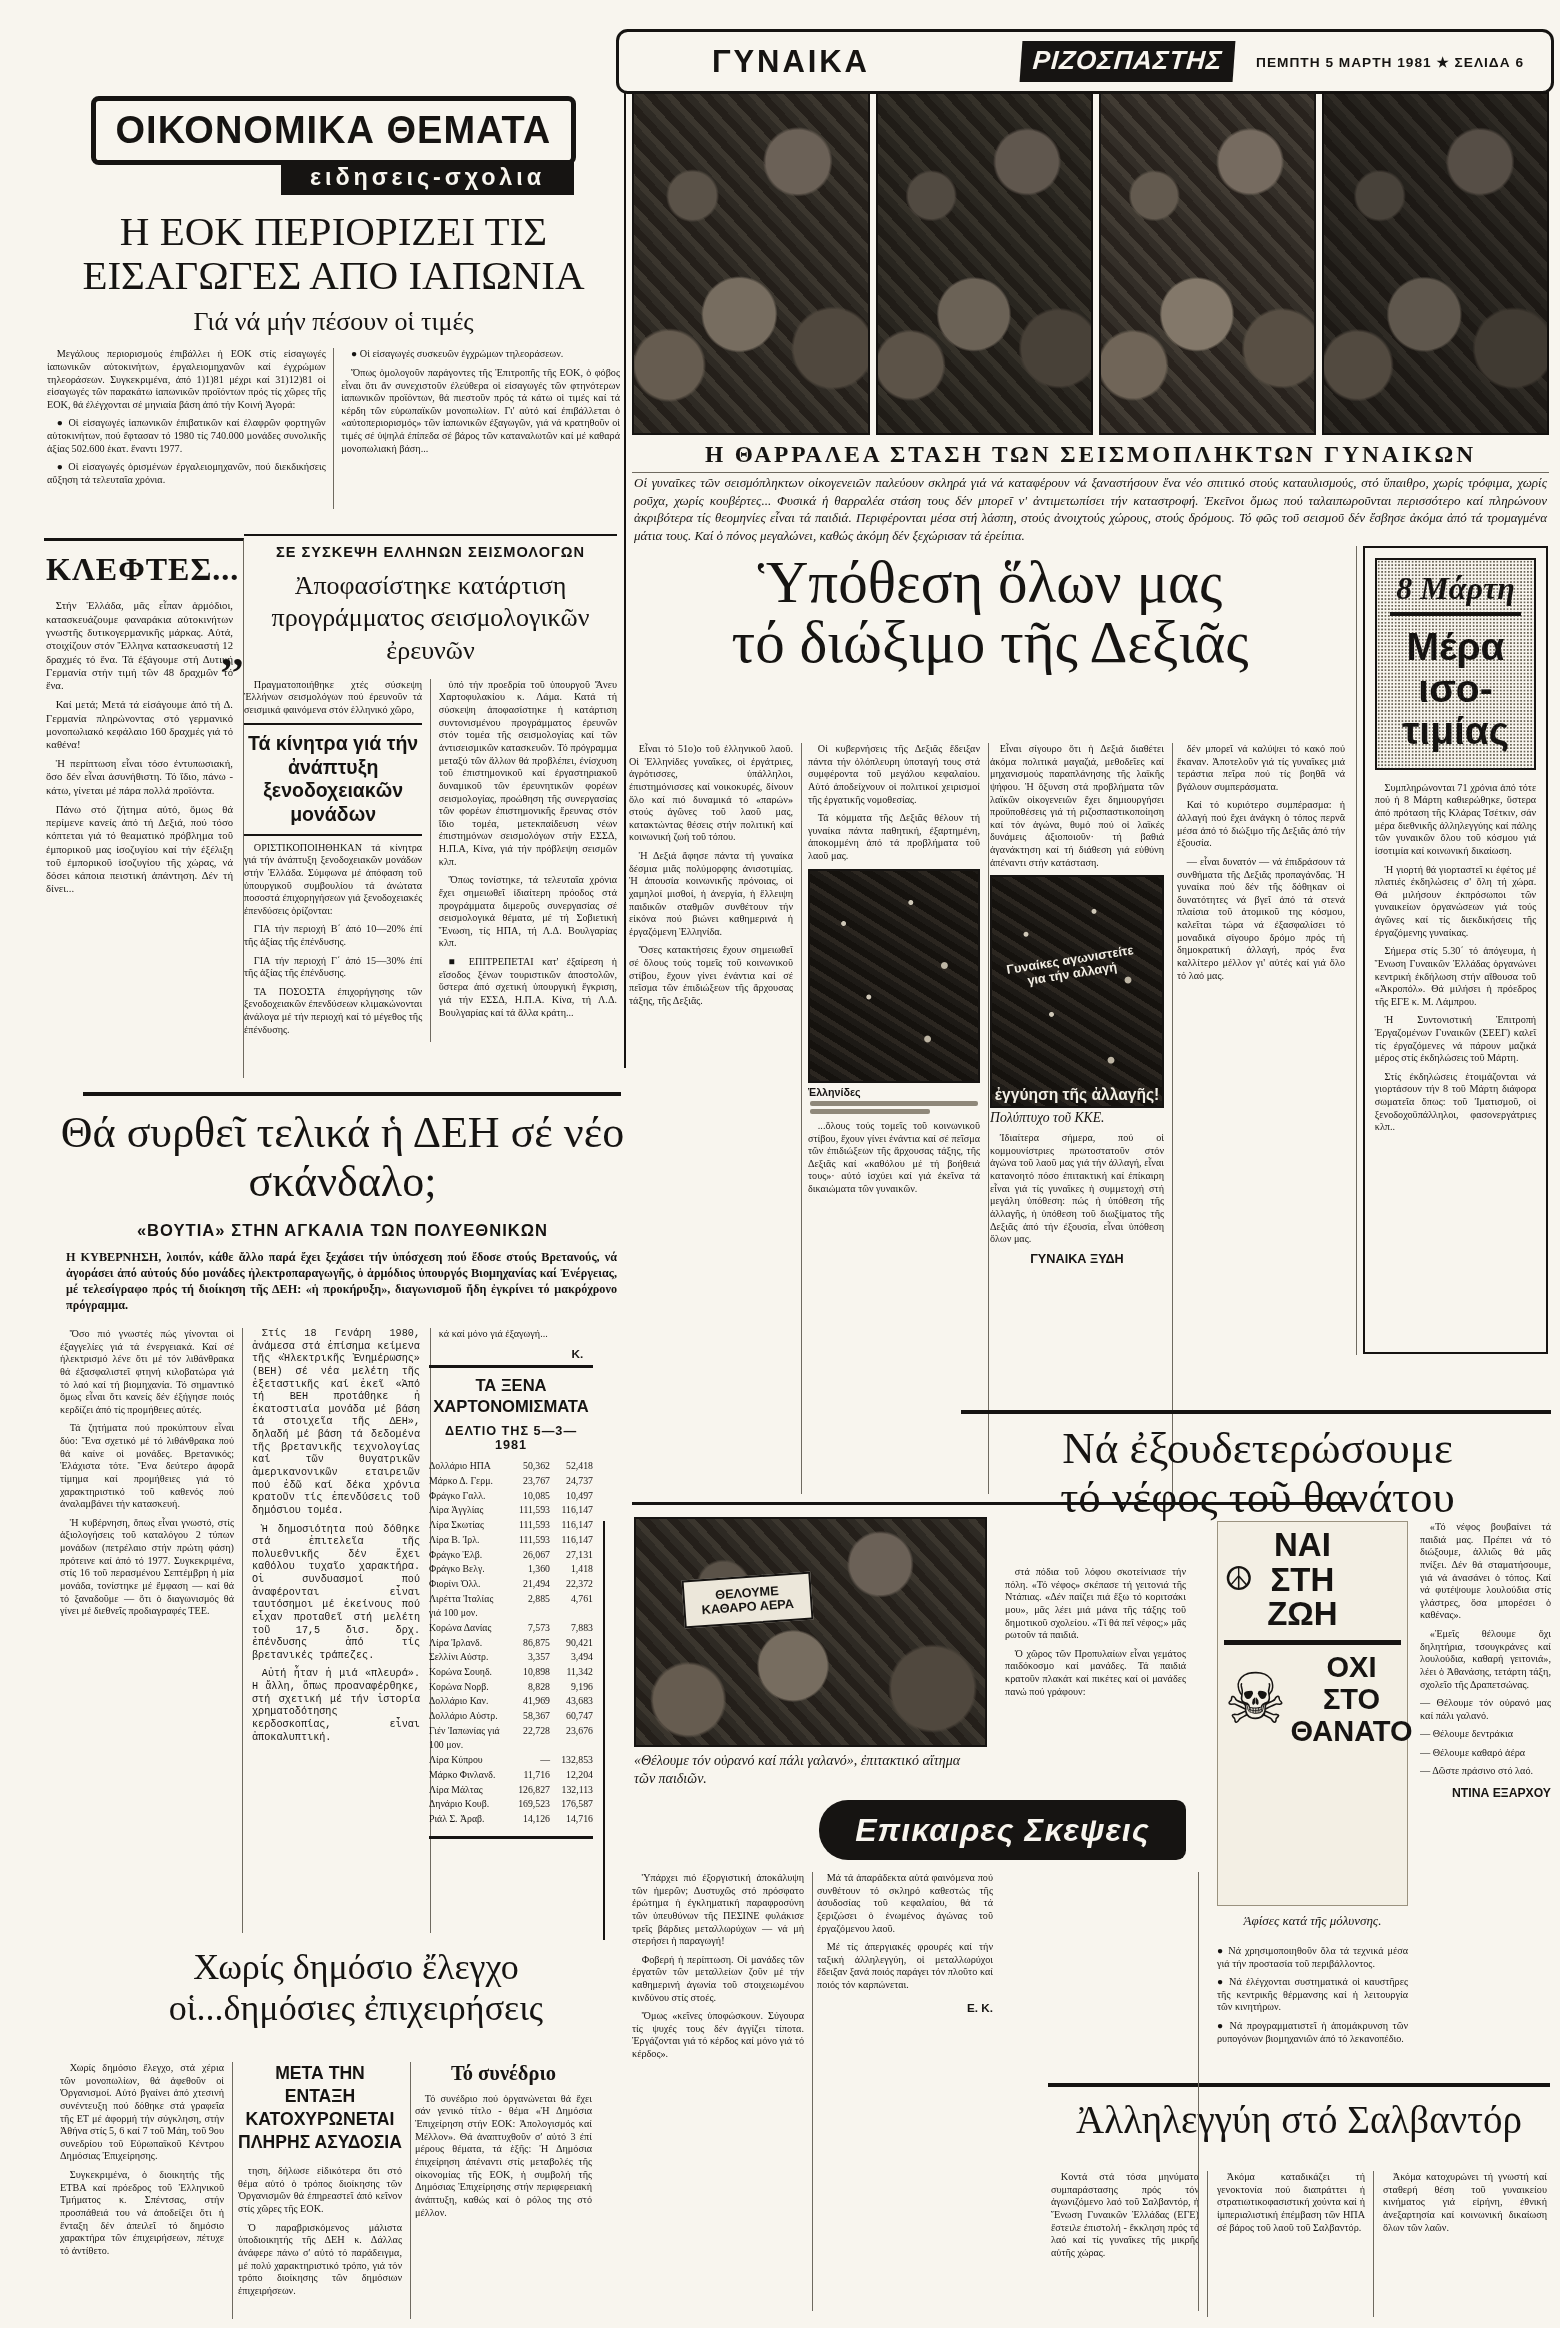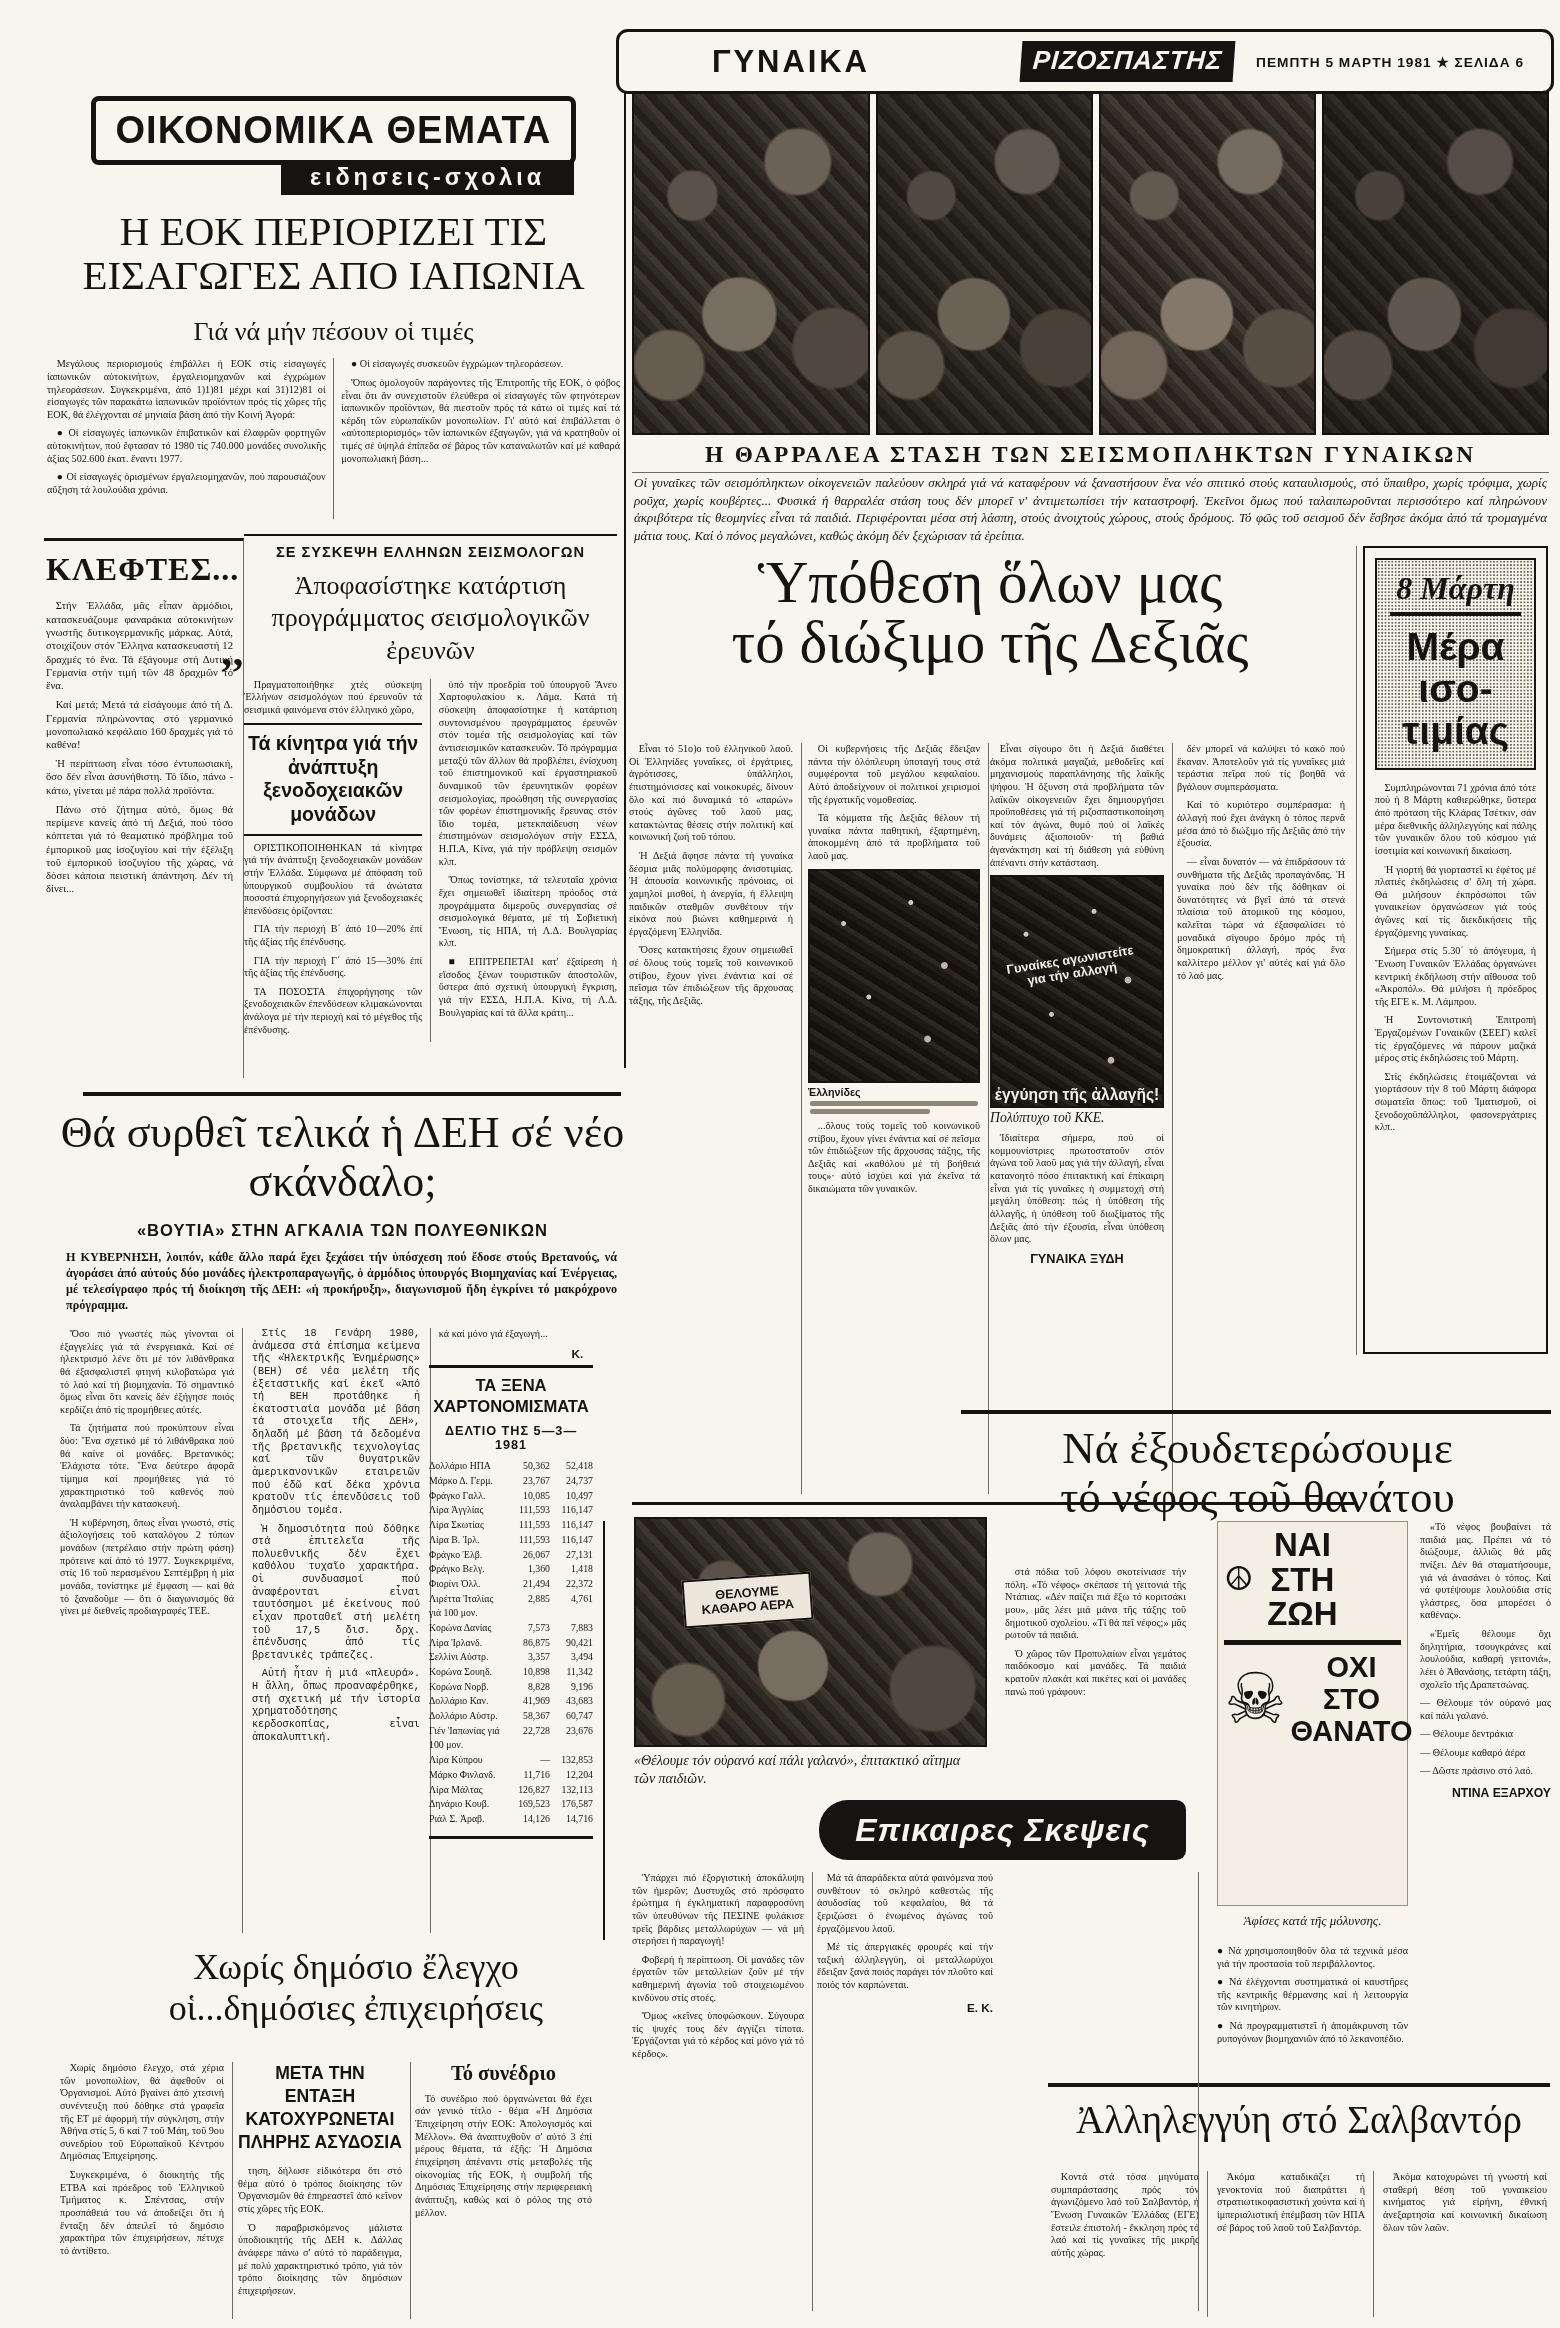--- a/index.html
+++ b/index.html
@@ -54,25 +54,25 @@
   </div>
 
   <div class="abs" style="left:47px;top:96px;width:573px;">
     <div style="margin-left:44px;width:463px;border:5.9px solid #161412;border-radius:7.8px;padding:7.8px 5.9px;text-align:center;">
       <span class="sans" style="font-weight:800;font-size:38px;letter-spacing:1px;text-align:right;">ΟΙΚΟΝΟΜΙΚΑ ΘΕΜΑΤΑ</span>
     </div>
     <div style="margin:-3.9px 0 0 234px;width:293px;background:#161412;color:#f8f5ee;text-align:center;padding:2.9px 0 4.9px;">
       <span style="font-family:'Liberation Sans',sans-serif;font-weight:700;font-size:23.4px;letter-spacing:3.9px;">ειδησεις-σχολια</span>
     </div>
     <div class="headline serif" style="margin-top:13.7px;font-size:41px;">Η ΕΟΚ ΠΕΡΙΟΡΙΖΕΙ ΤΙΣ ΕΙΣΑΓΩΓΕΣ ΑΠΟ ΙΑΠΩΝΙΑ</div>
-    <div class="serif" style="text-align:center;font-size:26px;margin-top:19px;">Γιά νά μήν πέσουν οἱ τιμές</div>
+    <div class="serif" style="text-align:center;font-size:26px;margin-top:9px;">Γιά νά μήν πέσουν οἱ τιμές</div>
     <div class="bt" style="margin-top:11.7px;column-count:2;column-gap:15.6px;column-rule:1px solid #6f6a60;height:161px;overflow:hidden;">
         <p>Μεγάλους περιορισμούς ἐπιβάλλει ἡ ΕΟΚ στίς εἰσαγωγές ἰαπωνικῶν αὐτοκινήτων, ἐργαλειομηχανῶν καί ἐγχρώμων τηλεοράσεων. Συγκεκριμένα, ἀπό 1)1)81 μέχρι καί 31)12)81 οἱ εἰσαγωγές τῶν παρακάτω ἰαπωνικῶν προϊόντων πρός τίς χῶρες τῆς ΕΟΚ, θά ἐλέγχονται σέ μηνιαία βάση ἀπό τήν Κοινή Ἀγορά:</p>
         <p>● Οἱ εἰσαγωγές ἰαπωνικῶν ἐπιβατικῶν καί ἐλαφρῶν φορτηγῶν αὐτοκινήτων, πού ἔφτασαν τό 1980 τίς 740.000 μονάδες συνολικῆς ἀξίας 502.600 ἑκατ. ἔναντι 1977.</p>
-        <p>● Οἱ εἰσαγωγές ὁρισμένων ἐργαλειομηχανῶν, πού παρουσιάζουν αὔξηση τά λουλούδια χρόνια.</p>
+        <p>● Οἱ εἰσαγωγές ὁρισμένων ἐργαλειομηχανῶν, πού διεκδικήσεις αὔξηση τά τελευταῖα χρόνια.</p>
         <p>● Οἱ εἰσαγωγές συσκευῶν ἐγχρώμων τηλεοράσεων.</p>
         <p>Ὅπως ὁμολογοῦν παράγοντες τῆς Ἐπιτροπῆς τῆς ΕΟΚ, ὁ φόβος εἶναι ὅτι ἄν συνεχιστοῦν ἐλεύθερα οἱ εἰσαγωγές τῶν φτηνότερων ἰαπωνικῶν προϊόντων, θά πιεστοῦν πρός τά κάτω οἱ τιμές καί τά κέρδη τῶν εὐρωπαϊκῶν μονοπωλίων. Γι' αὐτό καί ἐπιβάλλεται ὁ «αὐτοπεριορισμός» τῶν ἰαπωνικῶν ἐξαγωγῶν, γιά νά κρατηθοῦν οἱ τιμές σέ ὑψηλά ἐπίπεδα σέ βάρος τῶν καταναλωτῶν καί μέ καθαρά μονοπωλιακή βάση...</p>
       </div>
   </div>
 
   <div class="abs" style="left:632px;top:92px;width:917px;height:343px;display:flex;gap:5.9px;">
     <div class="photo" style="flex:1.1;"></div>
     <div class="photo" style="flex:1;filter:brightness(0.9);"></div>
     <div class="photo" style="flex:1;filter:brightness(1.1);"></div>
     <div class="photo" style="flex:1.05;filter:brightness(0.8);"></div>

